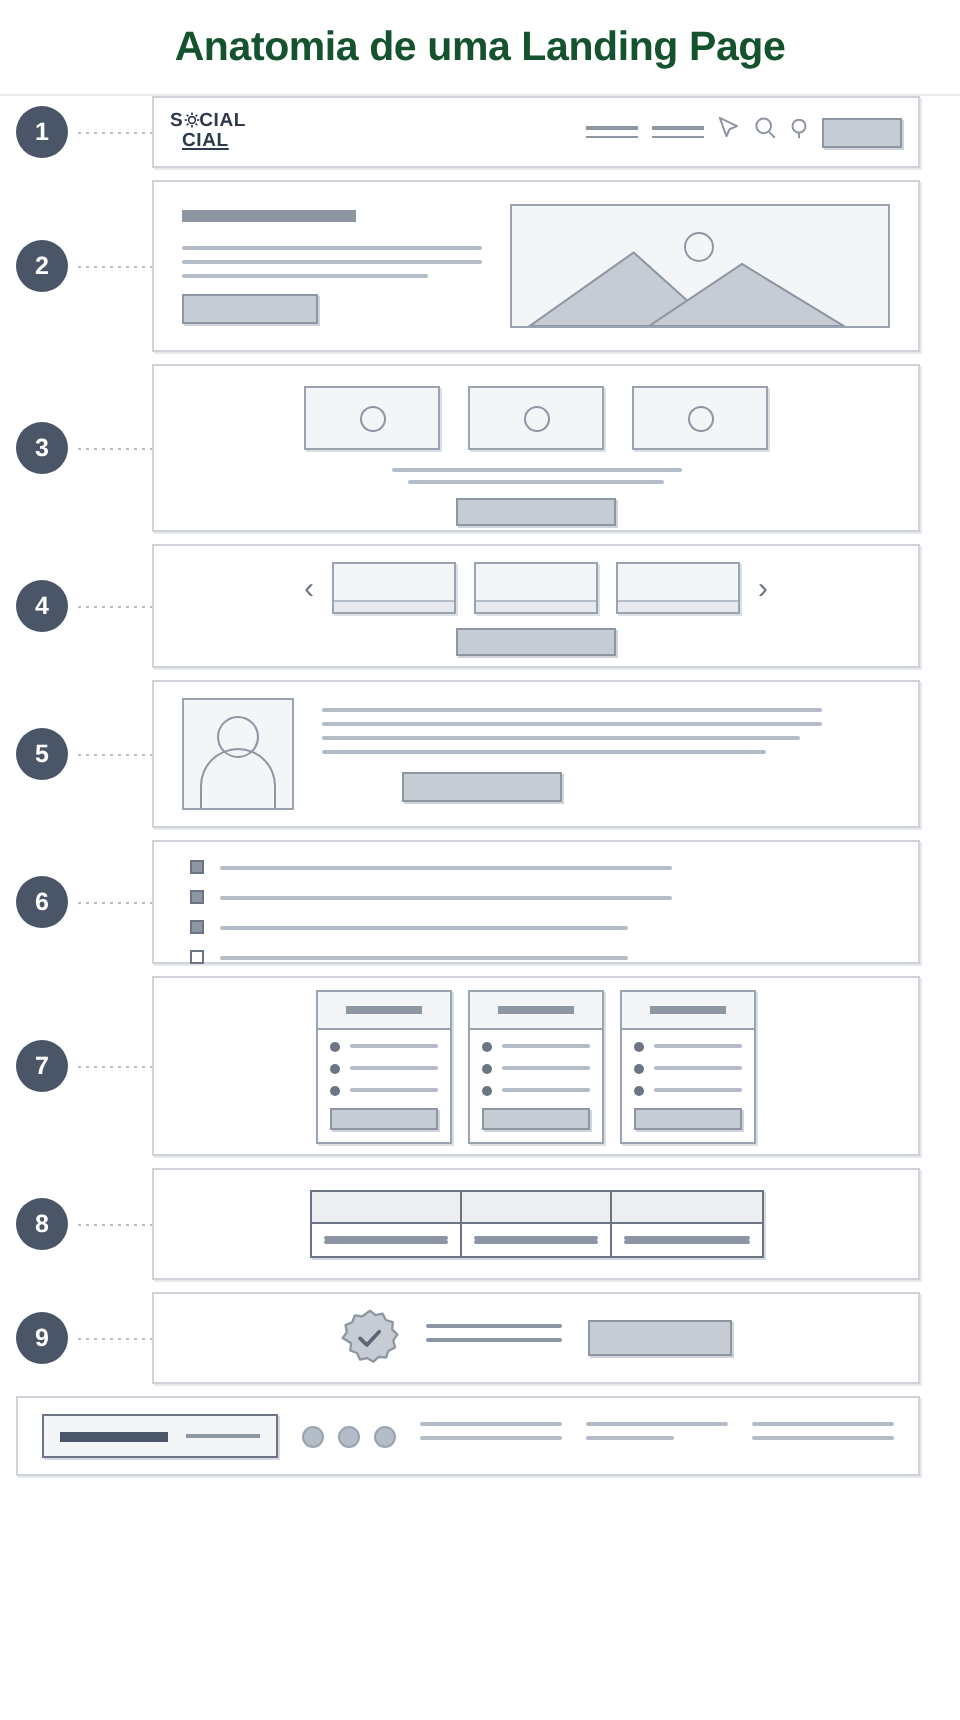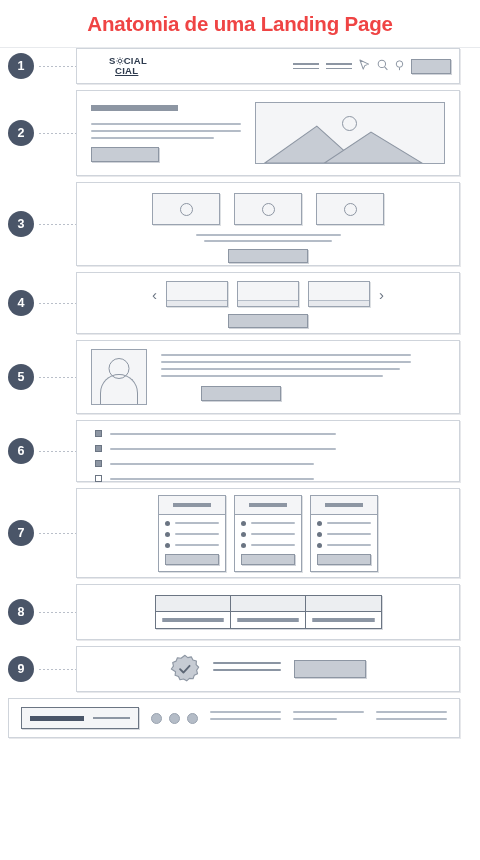--- a/index.html
+++ b/index.html
@@ -17,21 +17,21 @@
   .title-bar {
     height: 48px;
     display: flex;
     align-items: center;
     justify-content: center;
     border-bottom: 1px solid #e8eaed;
   }
   .page-title {
     font-size: 20.5px;
     font-weight: bold;
-    color: #ef4444;
+    color: #14532d;
     letter-spacing: -0.2px;
   }
 
   
   .rows { padding: 0; }
 
   .row {
     display: flex;
     align-items: center;
     position: relative;
@@ -95,21 +95,20 @@
   }
 
   
   .r1 .panel { height: 36px; display: flex; align-items: center; padding: 0 8px; }
   .logo { line-height: 1.05; }
   .logo div {
     font-size: 9.5px;
     font-weight: bold;
     color: #2d3a4d;
     letter-spacing: 0.3px;
-    margin-left: 24px;
   }
   .logo .l2 { text-decoration: underline; padding-left: 6px; }
   .gear-o {
     display: inline-block;
     width: 8px; height: 8px;
     vertical-align: -1px;
     position: relative;
   }
   .nav-right {
     margin-left: auto;

